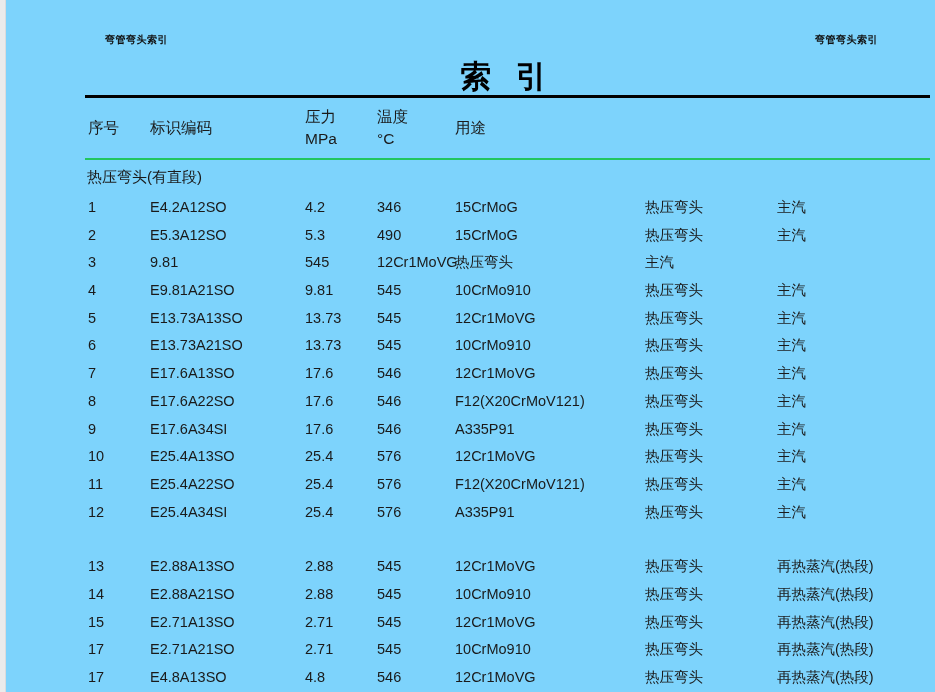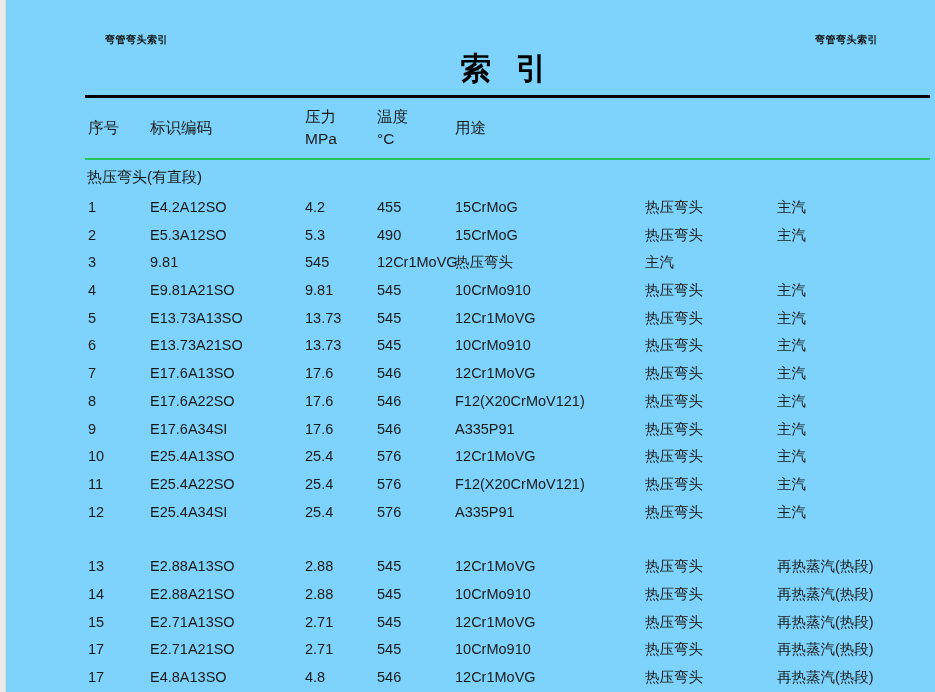--- a/index.html
+++ b/index.html
@@ -17,21 +17,21 @@
   }
   .running-header-left {
     position:absolute; left:105px; top:33px;
     font-size:10px; font-weight:bold; letter-spacing:0.5px; color:#111;
   }
   .running-header-right {
     position:absolute; right:57px; top:33px;
     font-size:10px; font-weight:bold; letter-spacing:0.5px; color:#111;
   }
   .doc-title {
-    position:absolute; left:85px; right:5px; top:48px;
+    position:absolute; left:85px; right:5px; top:56px;
     margin:0; text-align:center;
     font-size:31px; font-weight:bold; letter-spacing:8px; color:#000;
   }
   .tablewrap {
     position:absolute; left:85px; right:5px; top:95px;
     border-top:3px solid #000;
   }
   .grid {
     display:grid;
     grid-template-columns:65px 155px 72px 78px 190px 132px 1fr;
@@ -87,21 +87,21 @@
       <div class="hcell">用途</div>
     </div>
 
     <div class="section-title">热压弯头(有直段)</div>
 
     <div>
         <div class="trow">
           <div class="cell col-no">1</div>
           <div class="cell col-code">E4.2A12SO</div>
           <div class="cell col-pressure">4.2</div>
-          <div class="cell col-temp">455</div>
+          <div class="cell col-temp">346</div>
           <div class="cell col-material">15CrMoG</div>
           <div class="cell col-category">热压弯头</div>
           <div class="cell col-purpose">主汽</div>
         </div>
         <div class="trow">
           <div class="cell col-no">2</div>
           <div class="cell col-code">E5.3A12SO</div>
           <div class="cell col-pressure">5.3</div>
           <div class="cell col-temp">490</div>
           <div class="cell col-material">15CrMoG</div>

